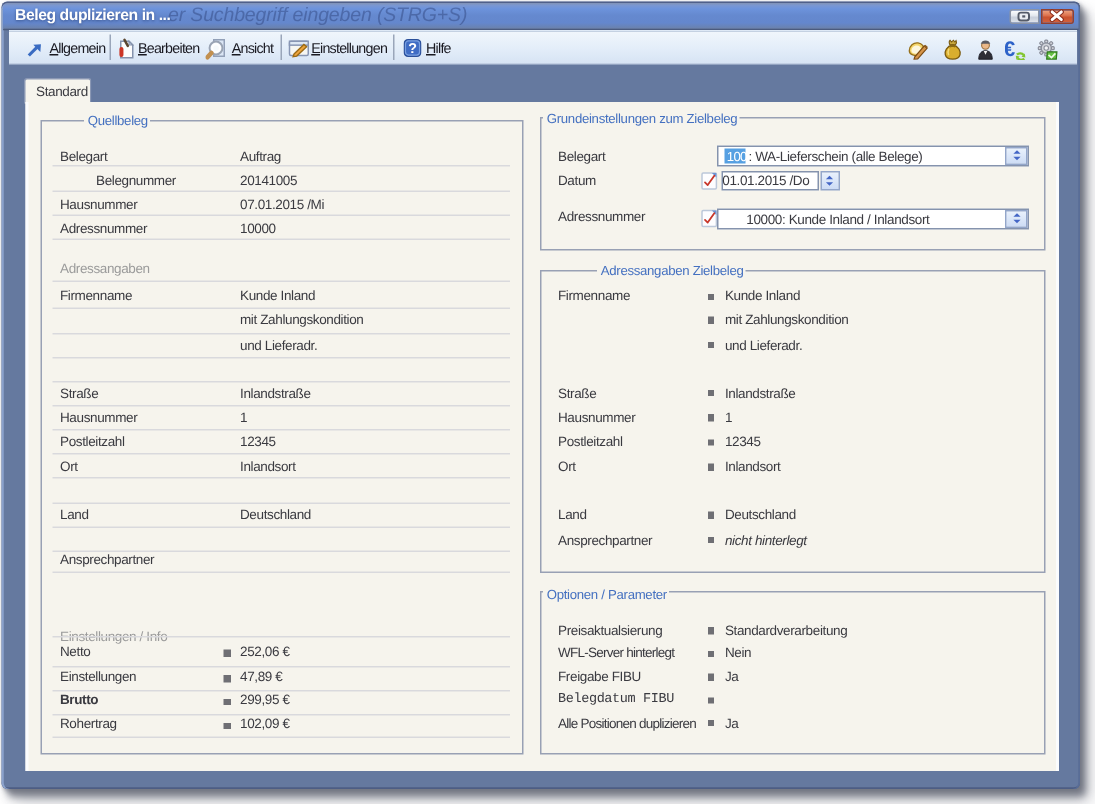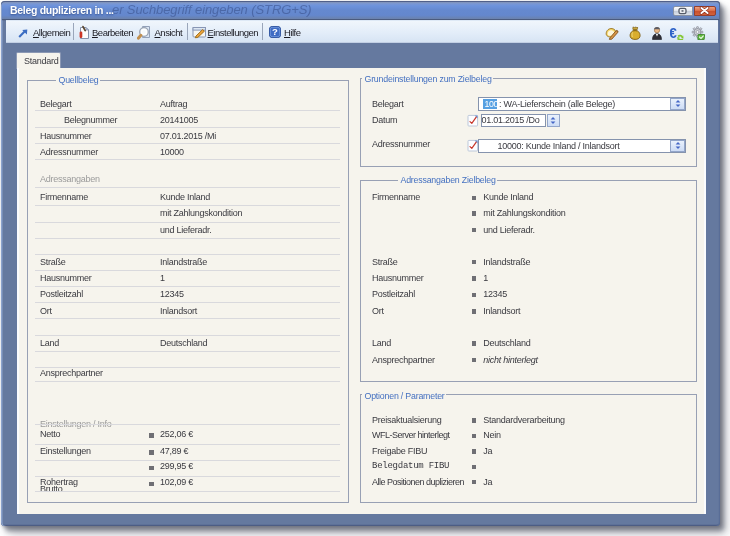--- a/index.html
+++ b/index.html
@@ -181,21 +181,21 @@
 <div class="t" style="left:40px;top:367.8px;">Ansprechpartner</div>
 <div class="ul" style="left:35px;top:381px;width:305px;"></div>
 <div class="t" style="left:40px;top:428.7px;">Netto</div>
 <div class="t" style="left:160px;top:428.7px;">252,06 €</div>
 <div class="mk" style="left:149px;top:433.1px;"></div>
 <div class="ul" style="left:35px;top:443.9px;width:305px;"></div>
 <div class="t" style="left:40px;top:446px;">Einstellungen</div>
 <div class="t" style="left:160px;top:446px;">47,89 €</div>
 <div class="mk" style="left:149px;top:450.4px;"></div>
 <div class="ul" style="left:35px;top:459.7px;width:305px;"></div>
-<div class="t" style="left:40px;top:484px;">Brutto</div>
+<div class="t" style="left:40px;top:461px;font-weight:bold;">Brutto</div>
 <div class="t" style="left:160px;top:461.3px;">299,95 €</div>
 <div class="mk" style="left:149px;top:465.7px;"></div>
 <div class="ul" style="left:35px;top:475.5px;width:305px;"></div>
 <div class="t" style="left:40px;top:477.1px;">Rohertrag</div>
 <div class="t" style="left:160px;top:477.1px;">102,09 €</div>
 <div class="mk" style="left:149px;top:481.5px;"></div>
 <div class="ul" style="left:35px;top:491.3px;width:305px;"></div>
 <div class="t gray" style="left:40px;top:173.7px;">Adressangaben</div>
 <div class="ul" style="left:35px;top:187px;width:305px;"></div>
 <div class="t gray" style="left:40px;top:419px;">Einstellungen / Info</div>

